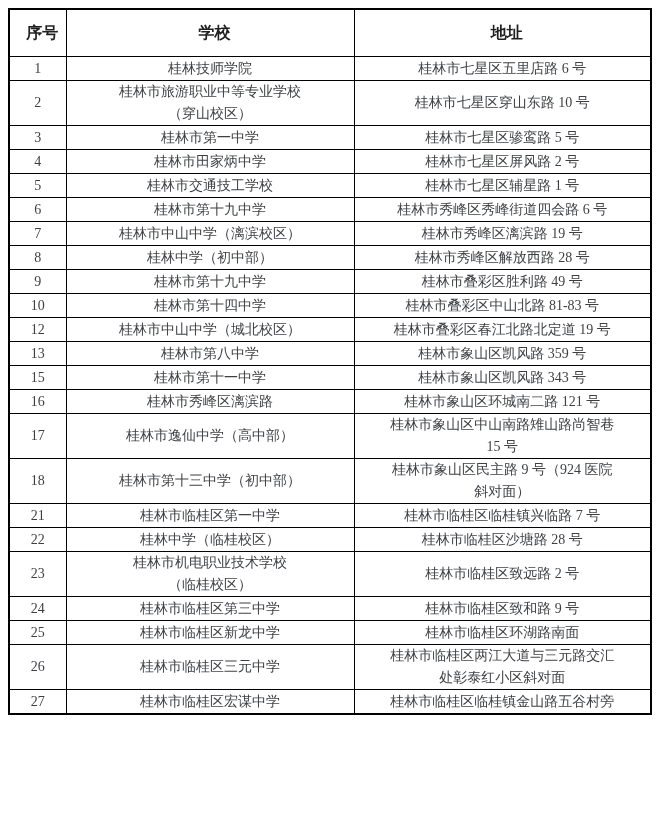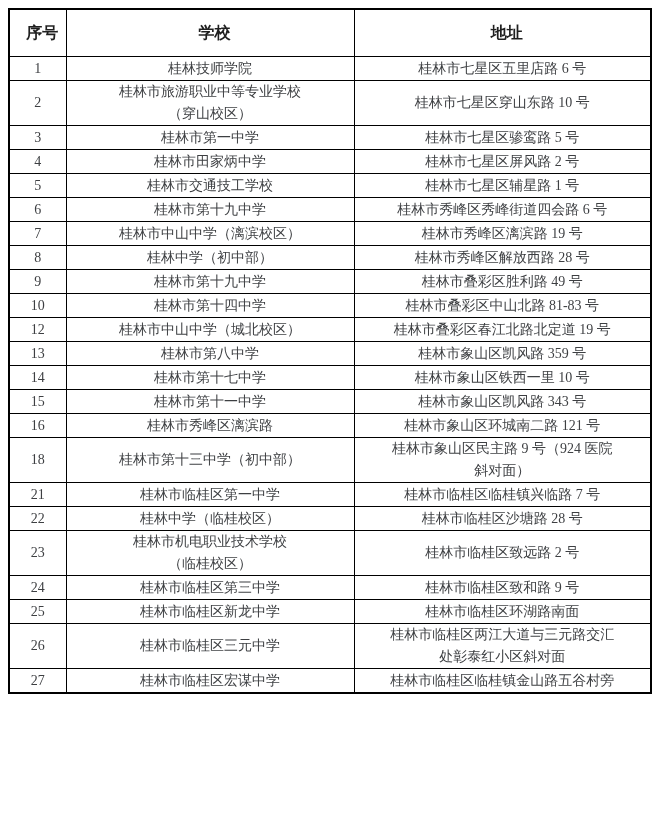--- a/index.html
+++ b/index.html
@@ -121,33 +121,34 @@
           <td>12</td>
           <td>桂林市中山中学（城北校区）</td>
           <td>桂林市叠彩区春江北路北定道 19 号</td>
         </tr>
         <tr>
           <td>13</td>
           <td>桂林市第八中学</td>
           <td>桂林市象山区凯风路 359 号</td>
         </tr>
         <tr>
-          <td>14</td>
-          <td>桂林市第十七中学</td>
-          <td>桂林市象山区铁西一里 10 号</td>
-        </tr>
-        <tr>
           <td>15</td>
           <td>桂林市第十一中学</td>
           <td>桂林市象山区凯风路 343 号</td>
         </tr>
         <tr>
           <td>16</td>
           <td>桂林市秀峰区漓滨路</td>
           <td>桂林市象山区环城南二路 121 号</td>
+        </tr>
+        <tr>
+          <td>17</td>
+          <td>桂林市逸仙中学（高中部）</td>
+          <td>桂林市象山区中山南路雉山路尚智巷
+15 号</td>
         </tr>
         <tr>
           <td>18</td>
           <td>桂林市第十三中学（初中部）</td>
           <td>桂林市象山区民主路 9 号（924 医院
 斜对面）</td>
         </tr>
         <tr>
           <td>21</td>
           <td>桂林市临桂区第一中学</td>

